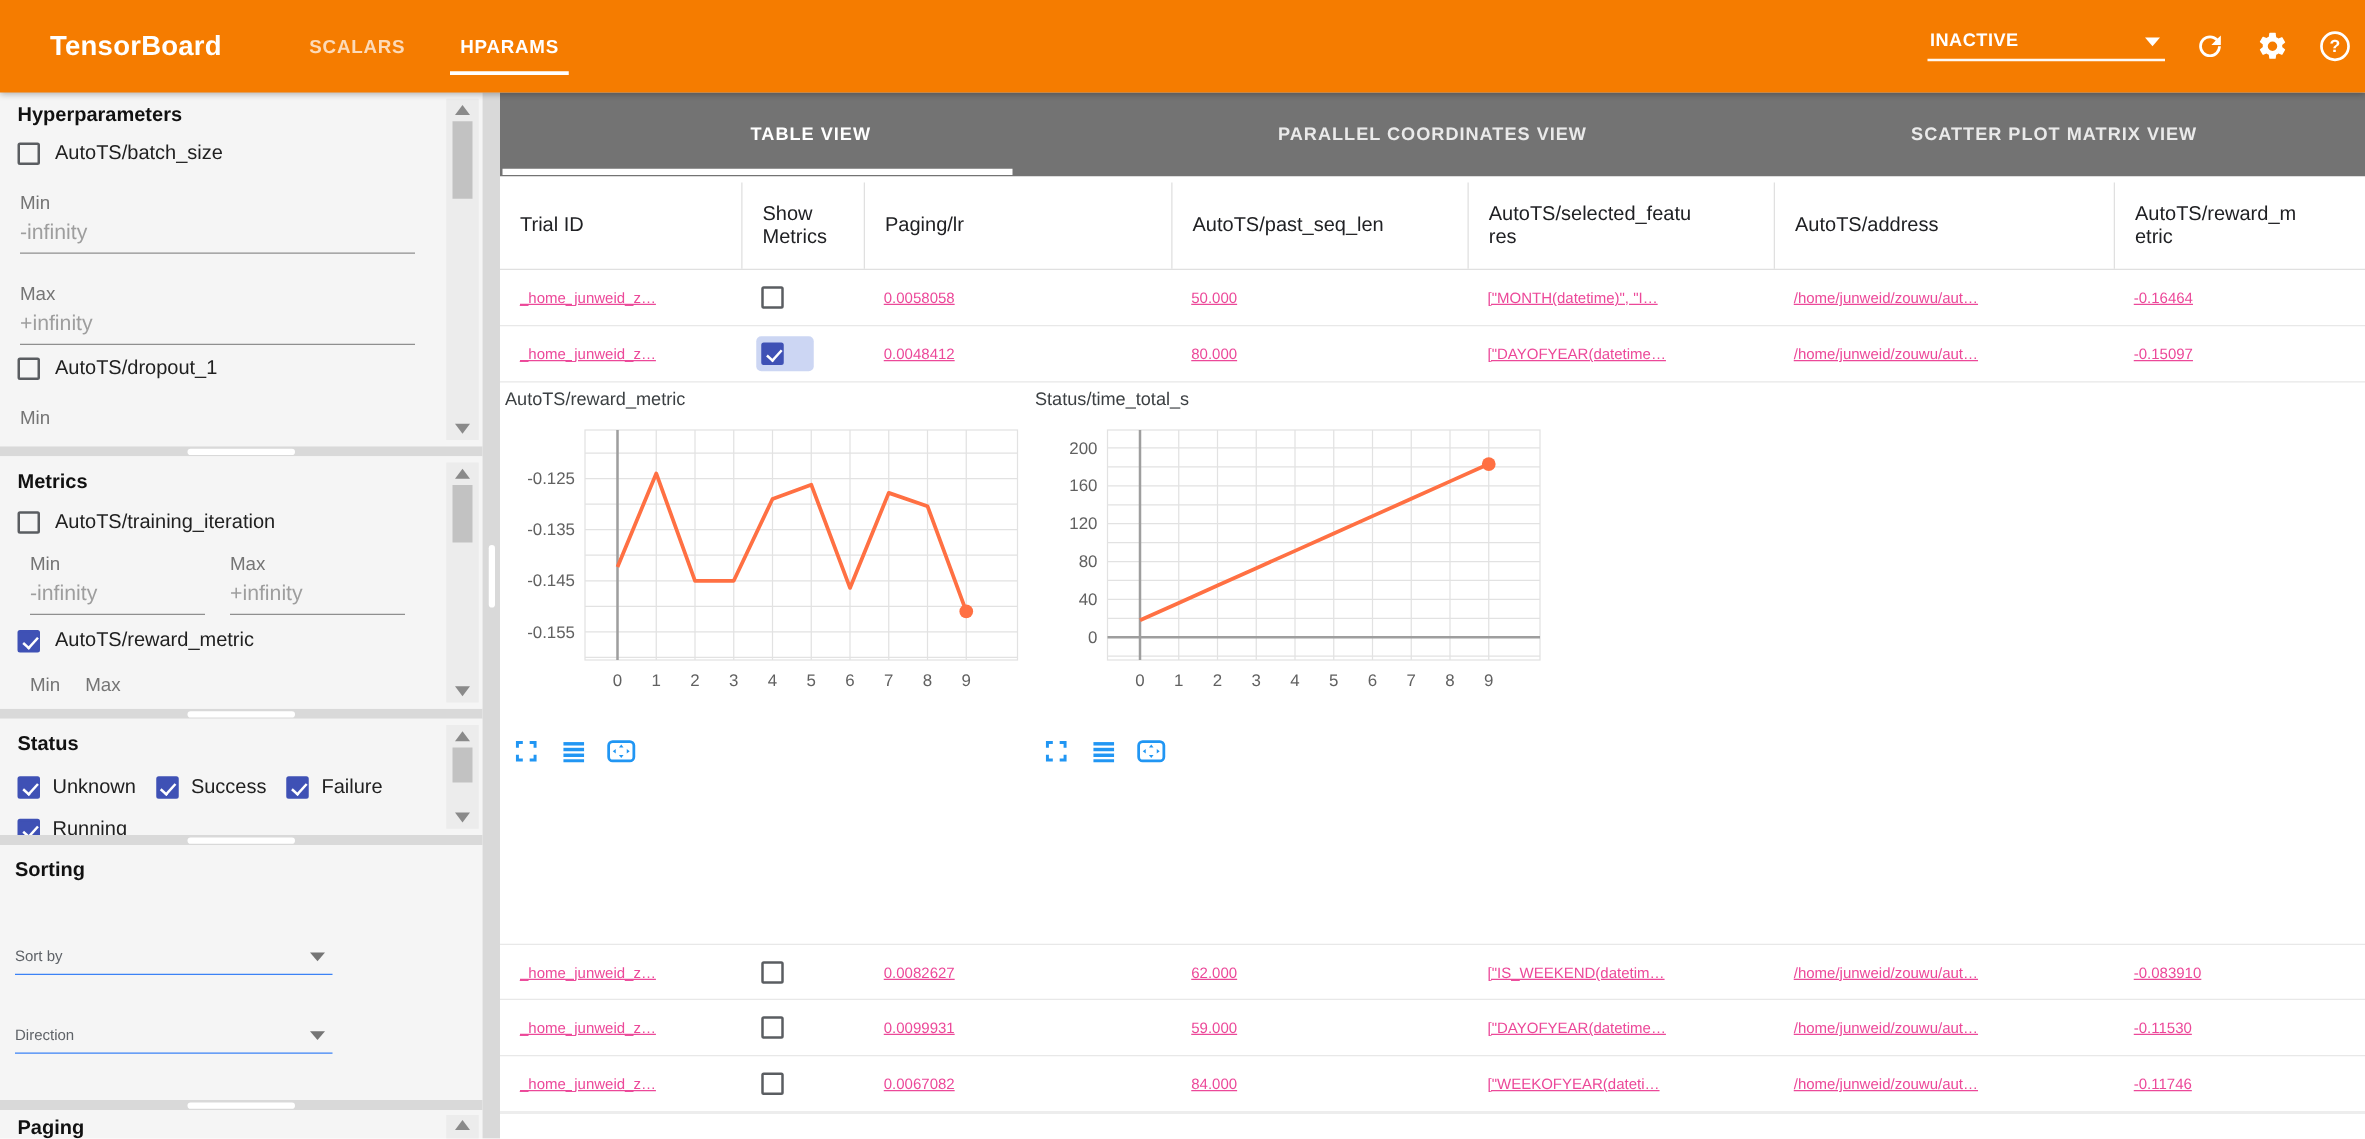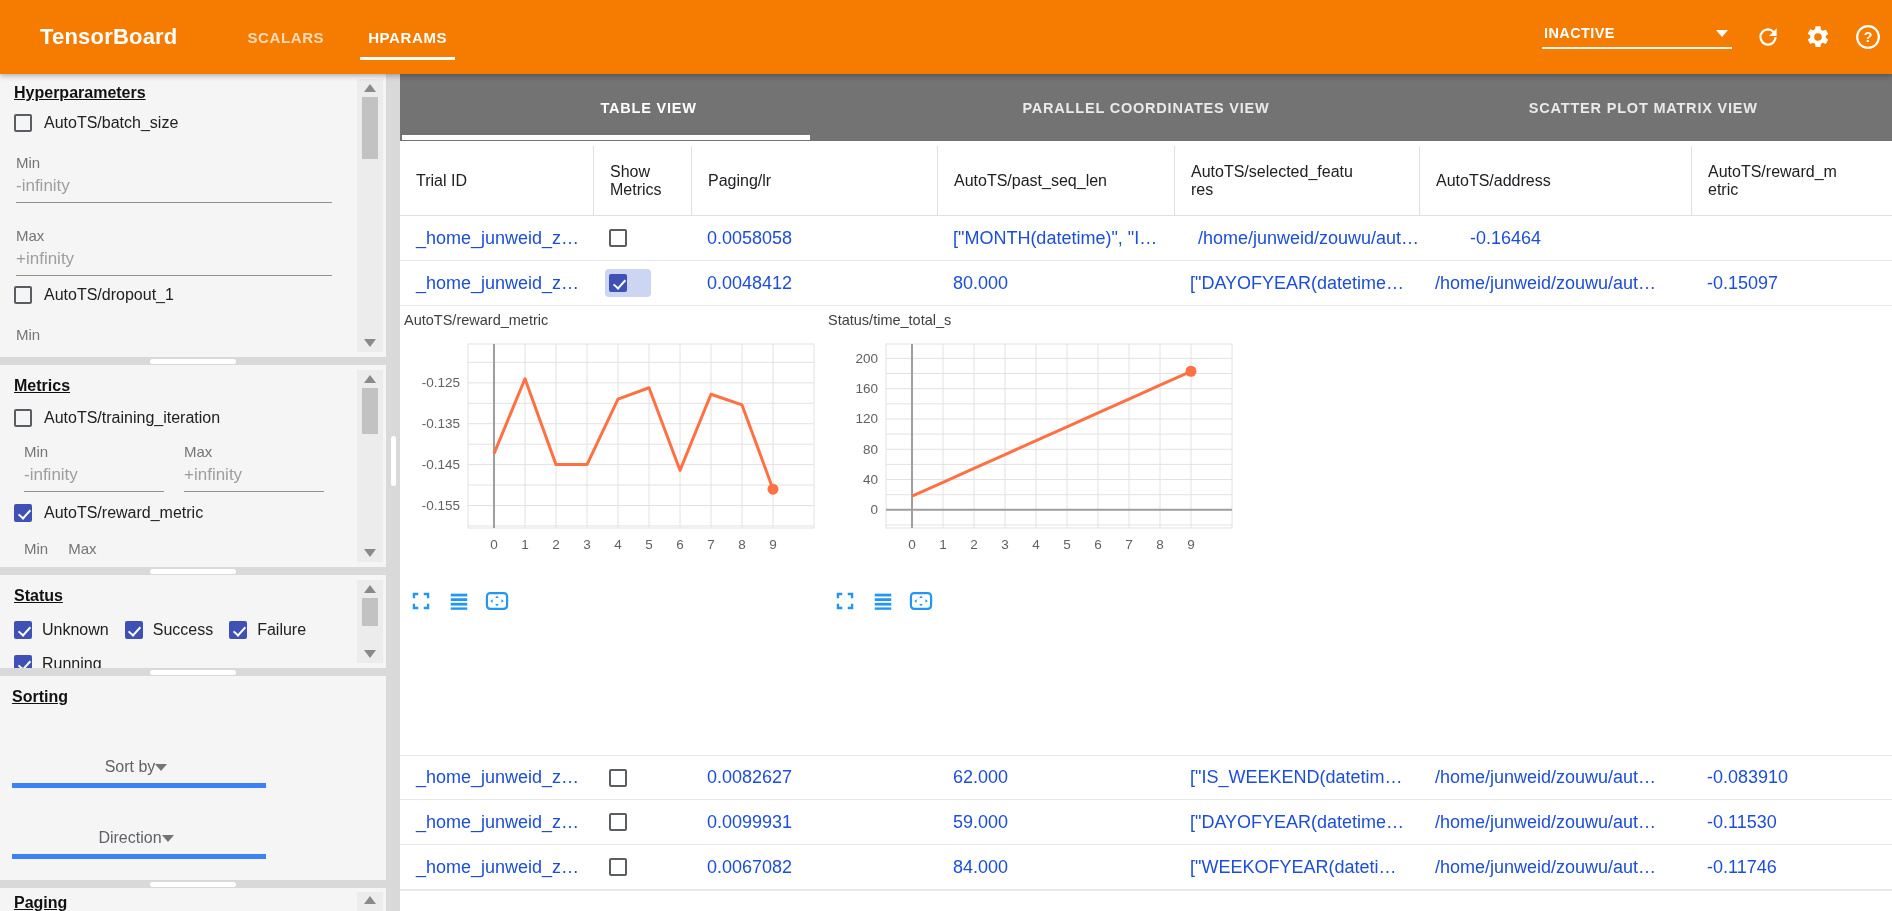--- a/index.html
+++ b/index.html
@@ -30,40 +30,40 @@
     width:190px; display:flex; align-items:center; justify-content:space-between;
     border-bottom:2px solid rgba(255,255,255,0.95); padding:0 4px 6px 2px; cursor:pointer;
   }
   .run-select .run-label { color:#fff; font-size:14.5px; font-weight:bold; letter-spacing:0.4px; }
   .dd-arrow { width:0; height:0; border-left:6px solid transparent; border-right:6px solid transparent; border-top:7px solid #fff; }
   .icon-btn { width:28px; height:28px; margin-left:22px; display:flex; align-items:center; justify-content:center; cursor:pointer; }
   .icon-btn svg { display:block; }
   
   .sidebar { position:absolute; left:0; top:74px; width:386px; height:837px; background:#f5f5f5; }
   .pane { position:relative; background:#f5f5f5; overflow:hidden; padding:10px 44px 0 14px; }
-  .pane h3 { margin:0; font-size:16px; font-weight:bold; text-decoration:underline; color:#111; }
+  .pane h3 { margin:0; font-size:16px; font-weight:bold; color:#111; }
   .h-divider { height:8px; background:#d9d9d9; display:flex; align-items:center; justify-content:center; cursor:row-resize; }
   .h-divider .handle { width:86px; height:5px; background:#fff; border-radius:3px; }
   .cb-row { display:flex; align-items:center; gap:12px; font-size:16px; color:#212121; }
   .cb { position:relative; width:18px; height:18px; border:2px solid #5a5d61; border-radius:2px; background:transparent; flex:none; cursor:pointer; }
   .cb.checked { background:#3f51b5; border-color:#3f51b5; }
   .cb.checked::after {
     content:""; position:absolute; left:4.5px; top:0.5px; width:5px; height:10px;
     border:solid #fff; border-width:0 2.5px 2.5px 0; transform:rotate(42deg);
   }
   .fld { margin-left:2px; }
   .fld .fld-label { font-size:15px; color:#757575; }
   .fld .fld-value { margin-top:5px; font-size:17px; color:#9e9e9e; border-bottom:1px solid #8f8f8f; padding-bottom:6px; width:316px; }
   .minmax-row { display:flex; gap:18px; margin-left:8px; }
   .minmax-row .fld .fld-value { width:140px; }
   .status-row { display:flex; flex-wrap:wrap; column-gap:13px; row-gap:9px; margin-top:16px; font-size:16px;gap:16px; }
   .status-item { display:flex; align-items:center; gap:10px; }
   .select {
-    position:relative; width:254px; display:flex; align-items:center; justify-content:center;
-    border-bottom:5px solid #3b82f6; padding:0 6px 7px 0; color:#5f6368; font-size:16px; cursor:pointer;
+    position:relative; width:254px; display:flex; align-items:center; justify-content:space-between;
+    border-bottom:1px solid #3b82f6; padding:0 6px 7px 0; color:#5f6368; font-size:12px; cursor:pointer;
   }
   .select .sel-arrow { width:0; height:0; border-left:6px solid transparent; border-right:6px solid transparent; border-top:7px solid #757575; }
   
   .vscroll { position:absolute; top:5px; right:3px; bottom:5px; width:26px; background:#ececec; display:flex; flex-direction:column; align-items:center; }
   .vscroll.short { bottom:auto; }
   .sb-arrow { width:0; height:0; border-left:6px solid transparent; border-right:6px solid transparent; margin:5px 0; }
   .sb-arrow.up { border-bottom:8px solid #8a8a8a; }
   .sb-arrow.down { border-top:8px solid #8a8a8a; margin-top:auto; }
   .sb-thumb { width:16px; background:#c2c2c2; }
   
@@ -81,21 +81,21 @@
   
   .thead { display:flex; margin-top:5px; height:70px; border-bottom:1px solid #e0e0e0; }
   .th { display:flex; align-items:center; padding-left:16px; font-size:16px; color:#202124; }
   .th + .th { border-left:1px solid #e0e0e0; }
   .col-trial { width:193px; } .col-show { width:98px; } .col-lr { width:246px; }
   .col-seq { width:237px; } .col-feat { width:245px; } .col-addr { width:272px; } .col-reward { width:201px; }
   .th.col-show .th-inner { max-width:62px; }
   .th.col-feat .th-inner { max-width:165px; word-break:break-all; }
   .th.col-reward .th-inner { max-width:133px; word-break:break-all; }
   .trow { display:flex; height:45px; border-bottom:1px solid #e8e8e8; }
-  .td { display:flex; align-items:center; padding-left:16px; font-size:18px; color:#1d4ed8; white-space:nowrap; overflow:hidden; }
+  .td { display:flex; align-items:center; padding-left:16px; font-size:12px; color:#ec4899; white-space:nowrap; overflow:hidden;text-decoration:underline; }
   .cbwrap { position:relative; display:inline-flex; align-items:center; }
   .cbwrap .halo { display:none; position:absolute; left:-4px; top:-5px; width:46px; height:28px; background:#ccd6f3; border-radius:4px; }
   .cbwrap.checked .halo { display:block; }
   .cbwrap .cb { position:relative; z-index:1; }
   
   .charts-row { display:flex; height:330px; }
   .chart-card { width:418px; padding-top:4px; }
   .chart-card + .chart-card { width:424px; }
   .chart-title { font-size:14.5px; color:#3c4043; margin:2px 0 0 4px; height:24px; }
   .chart-card + .chart-card .chart-title { margin-left:10px; }
@@ -316,20 +316,21 @@
 
     <div class="trow">
       <div class="td col-trial">_home_junweid_z…</div>
       <div class="td col-show">
         <span class="cbwrap">
 
           <span class="cb"></span>
         </span>
       </div>
       <div class="td col-lr">0.0058058</div>
+      <div class="td col-seq">50.000</div>
       <div class="td col-feat">["MONTH(datetime)", "I…</div>
       <div class="td col-addr">/home/junweid/zouwu/aut…</div>
       <div class="td col-reward">-0.16464</div>
     </div>
     <div class="trow">
       <div class="td col-trial">_home_junweid_z…</div>
       <div class="td col-show">
         <span class="cbwrap checked">
           <span class="halo"></span>
           <span class="cb checked"></span>

